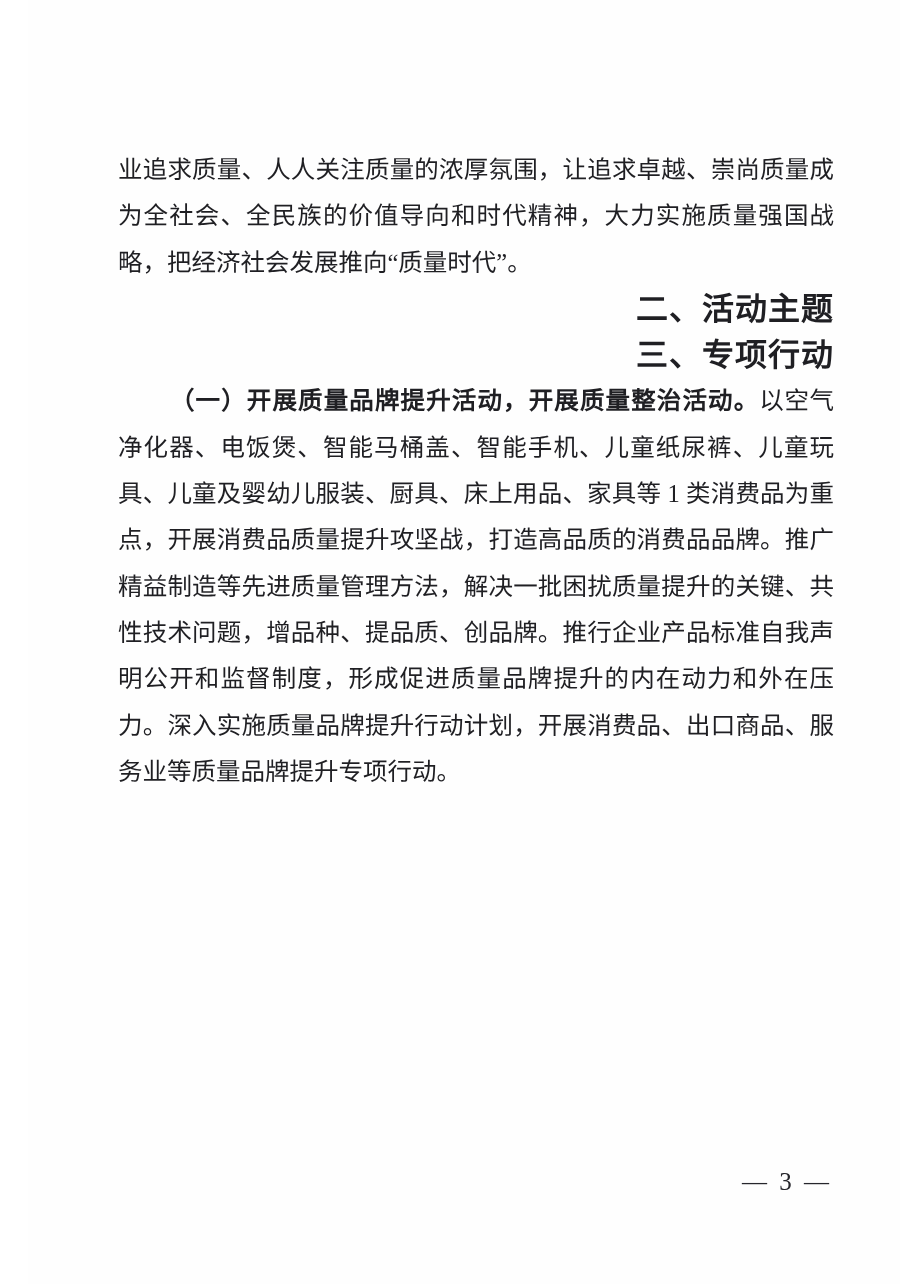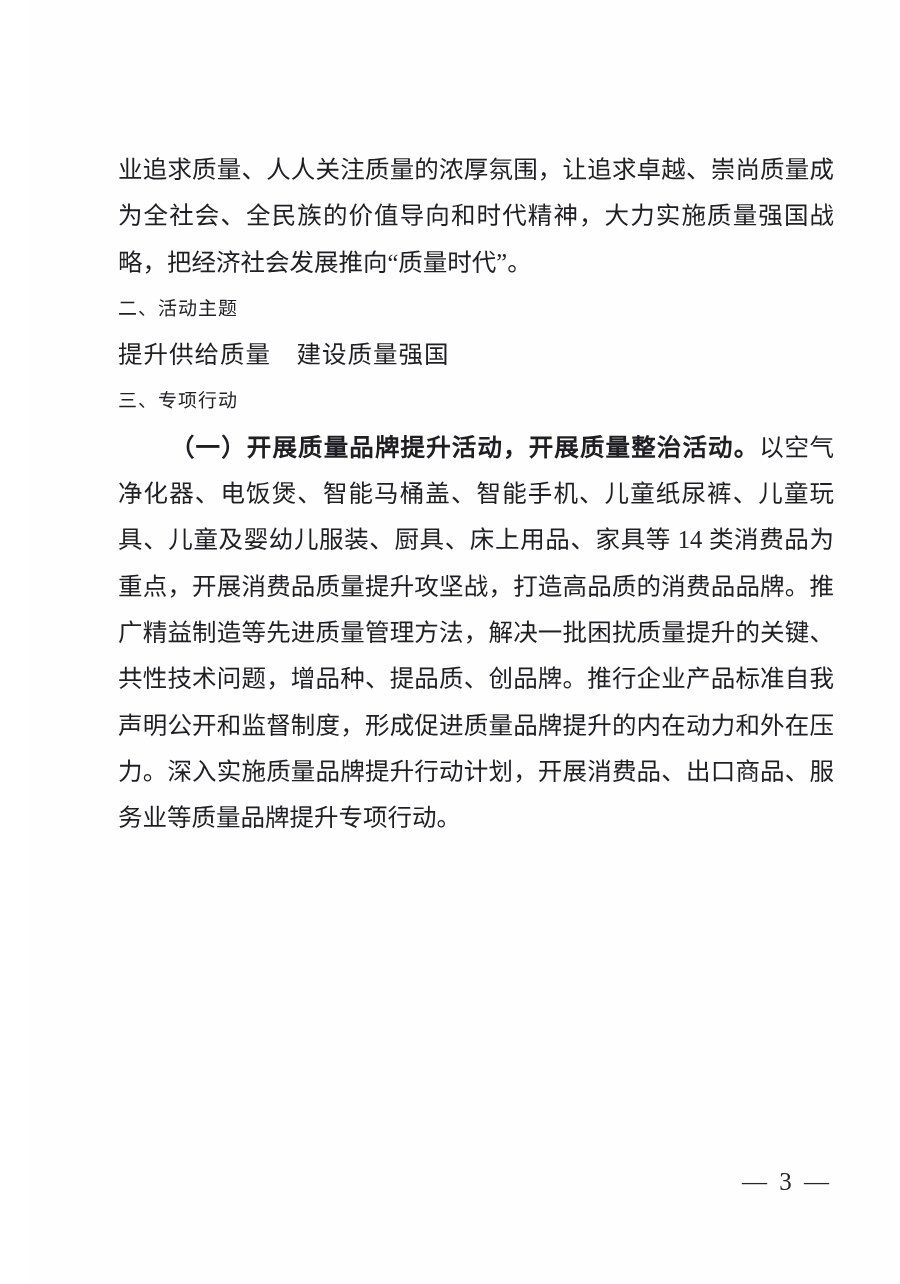--- a/index.html
+++ b/index.html
@@ -28,25 +28,25 @@
   }
   .content p {
     margin: 0;
     padding: 0;
   }
   .para-continued {
     text-indent: 0;
   }
   .section-heading {
     font-family: "Liberation Sans", sans-serif;
-    font-weight: 400;
-    font-size: 19px;
+    font-weight: 700;
+    font-size: 32px;
     padding-left: 52px;
     letter-spacing: 1px;
-    text-align: left;
+    text-align: right;
   }
   .theme-line {
     padding-left: 52px;
     text-align: left;
     letter-spacing: 1px;
   }
   .item-para {
     text-indent: 52px;
   }
   .item-lead {
@@ -67,24 +67,23 @@
 <body>
 
 <div class="sheet">
 
   <div class="content">
 
     <p class="para-continued">业追求质量、人人关注质量的浓厚氛围，让追求卓越、崇尚质量成为全社会、全民族的价值导向和时代精神，大力实施质量强国战略，把经济社会发展推向“质量时代”。</p>
 
     <p class="section-heading">二、活动主题</p>
 
-    <p class="theme-line">提升供给质量　建设质量强国</p>
 
     <p class="section-heading">三、专项行动</p>
 
-    <p class="item-para"><span class="item-lead">（一）开展质量品牌提升活动，开展质量整治活动。</span><span>以空气净化器、电饭煲、智能马桶盖、智能手机、儿童纸尿裤、儿童玩具、儿童及婴幼儿服装、厨具、床上用品、家具等 14 类消费品为重点，开展消费品质量提升攻坚战，打造高品质的消费品品牌。推广精益制造等先进质量管理方法，解决一批困扰质量提升的关键、共性技术问题，增品种、提品质、创品牌。推行企业产品标准自我声明公开和监督制度，形成促进质量品牌提升的内在动力和外在压力。深入实施质量品牌提升行动计划，开展消费品、出口商品、服务业等质量品牌提升专项行动。</span></p>
+    <p class="item-para"><span class="item-lead">（一）开展质量品牌提升活动，开展质量整治活动。</span><span>以空气净化器、电饭煲、智能马桶盖、智能手机、儿童纸尿裤、儿童玩具、儿童及婴幼儿服装、厨具、床上用品、家具等 1 类消费品为重点，开展消费品质量提升攻坚战，打造高品质的消费品品牌。推广精益制造等先进质量管理方法，解决一批困扰质量提升的关键、共性技术问题，增品种、提品质、创品牌。推行企业产品标准自我声明公开和监督制度，形成促进质量品牌提升的内在动力和外在压力。深入实施质量品牌提升行动计划，开展消费品、出口商品、服务业等质量品牌提升专项行动。</span></p>
 
 
   </div>
 
   <div class="page-number">— 3 —</div>
 
 </div>
 
 </body></html>

